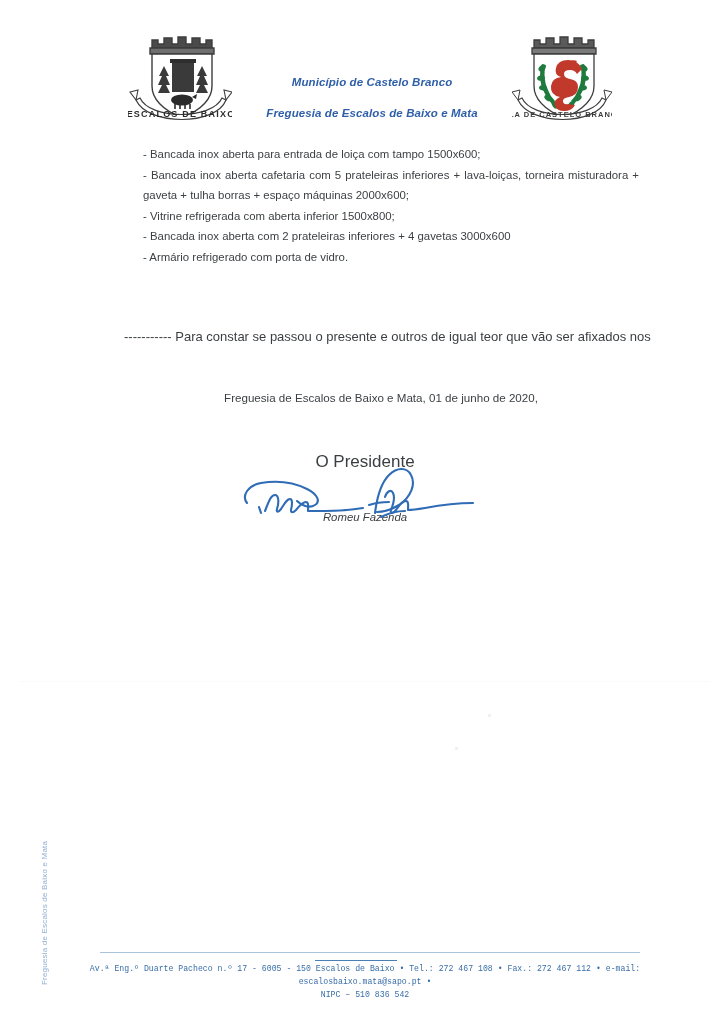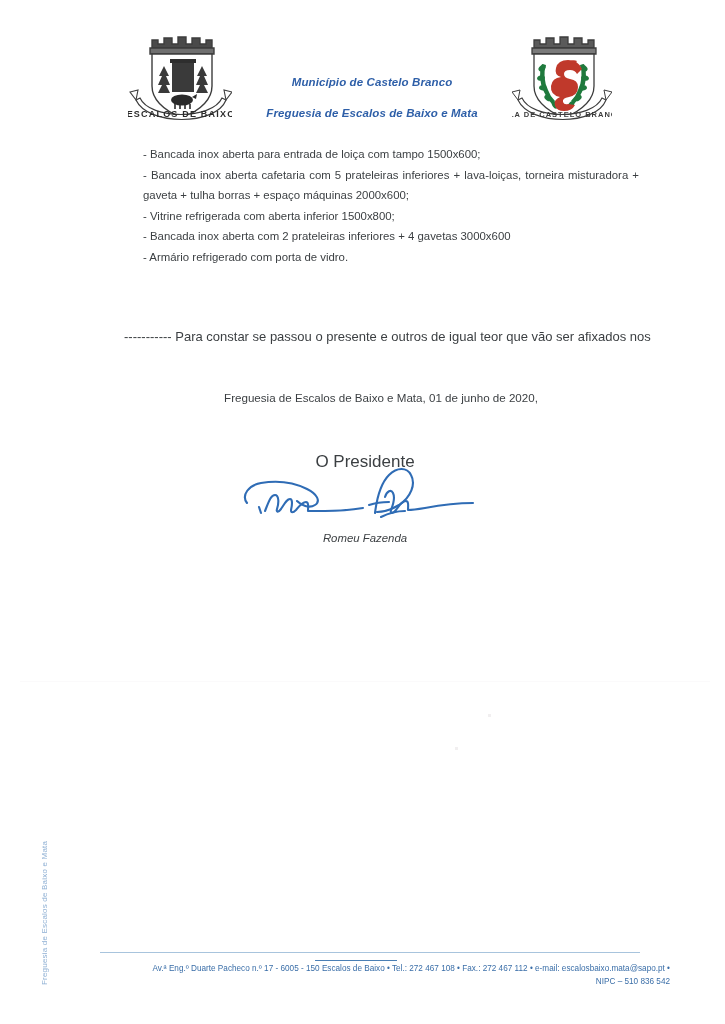--- a/index.html
+++ b/index.html
@@ -107,21 +107,21 @@
   }
   .sig-svg {
     position: absolute;
     left: 5px;
     top: 5px;
     width: 260px;
     height: 70px;
     z-index: 2;
   }
   .sig-name {
-    margin-top: 60px;
+    margin-top: 39px;
     text-align: center;
     color: #3b3f42;
     font-size: 11.4px;
     font-style: italic;
   }
 
   
   .side-label {
     position: absolute;
     left: 40px;
@@ -157,24 +157,25 @@
     top: 16px;
     width: 82px;
     height: 1px;
     background: #4a7fb5;
   }
   .footer-text {
     position: absolute;
     left: 60px;
     top: 18px;
     width: 610px;
-    text-align: right;
+    text-align: center;
     color: #3a6ea8;
     font-size: 8.2px;
     line-height: 13px;
+    font-family: Liberation Mono, monospace;
   }
   .footer-text .l2 { display: block; }
 
   
   .speck {
     position: absolute;
     background: #f1eff0;
   }
 </style>
 </head>

